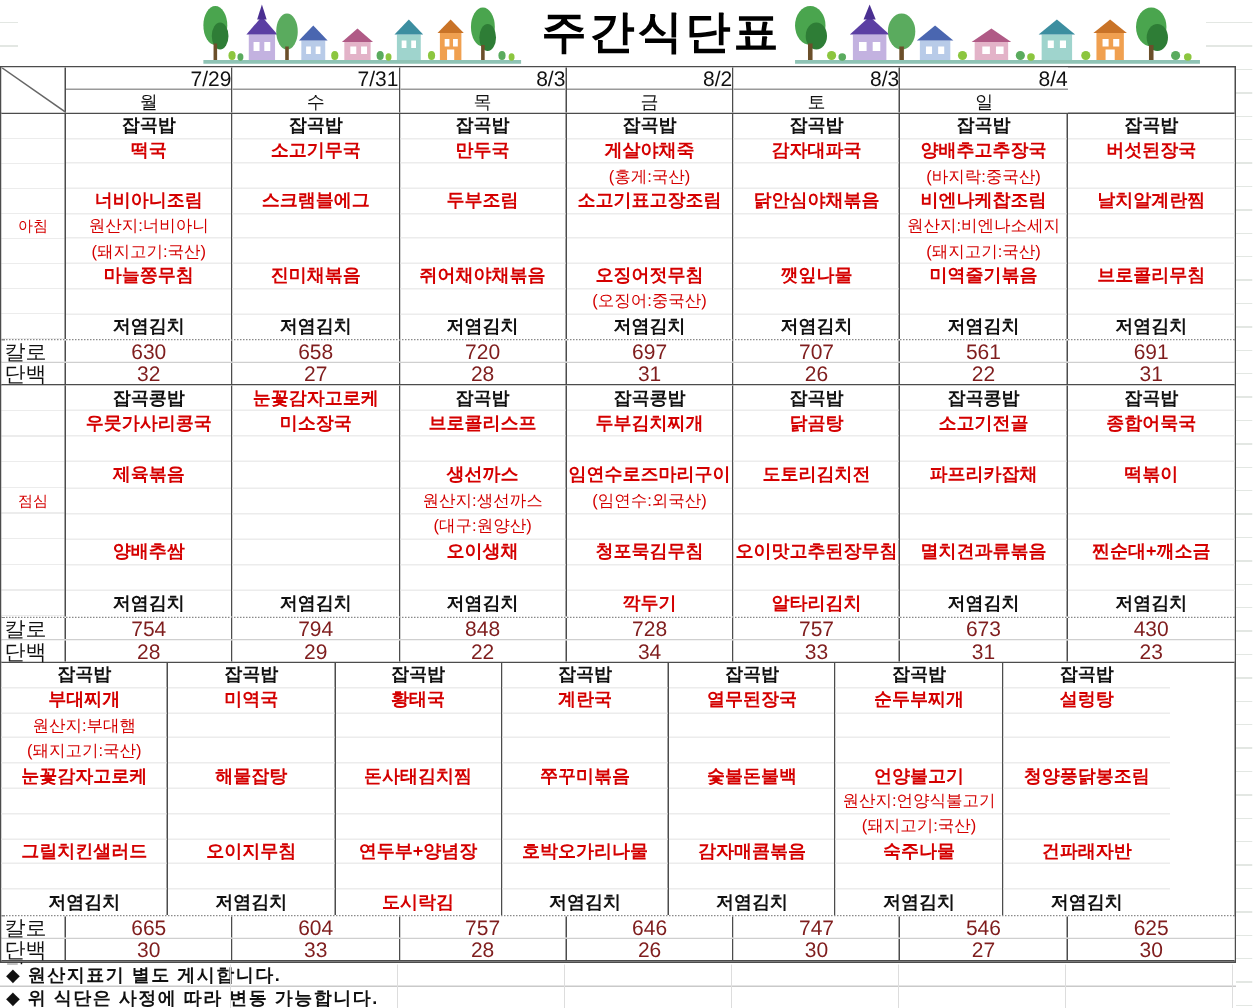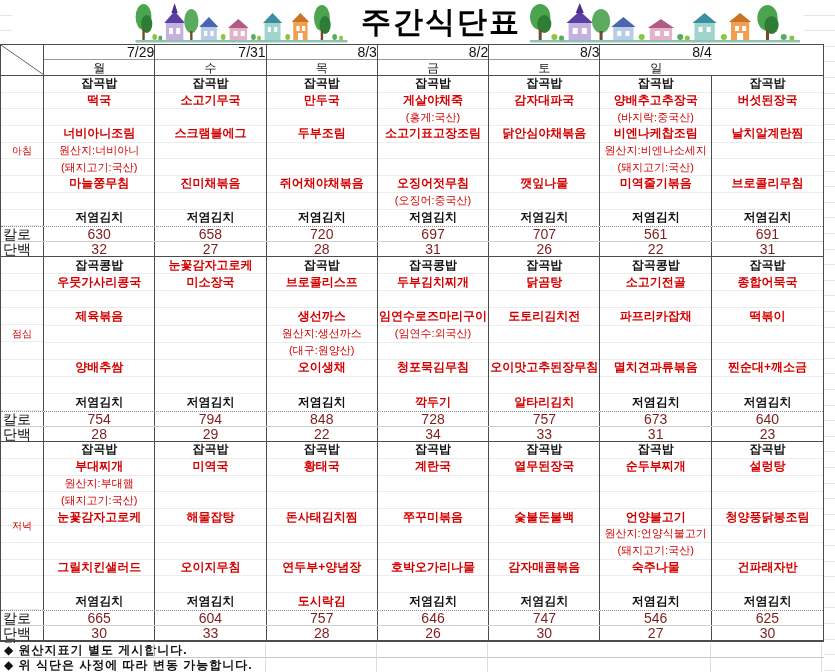--- a/index.html
+++ b/index.html
@@ -506,34 +506,33 @@
         </div>
       </div>
       <div class="row valrow calrow">
         <div class="lcell vlabel">칼로리</div>
         <div class="dcell vcell">754</div>
         <div class="dcell vcell">794</div>
         <div class="dcell vcell">848</div>
         <div class="dcell vcell">728</div>
         <div class="dcell vcell">757</div>
         <div class="dcell vcell">673</div>
-        <div class="dcell vcell">640</div>
+        <div class="dcell vcell">430</div>
       </div>
       <div class="row valrow protrow">
         <div class="lcell vlabel">단백질</div>
         <div class="dcell vcell">28</div>
         <div class="dcell vcell">29</div>
         <div class="dcell vcell">22</div>
         <div class="dcell vcell">34</div>
         <div class="dcell vcell">33</div>
         <div class="dcell vcell">31</div>
         <div class="dcell vcell">23</div>
       </div>
       <div class="row block" style="--lh: 16.8px;">
-        <div class="lcell mlabel">저녁</div>
         <div class="dcell mcol">
           <div class="line">
             <span class="k">잡곡밥</span>
           </div>
           <div class="line">
             <span class="m">부대찌개</span>
           </div>
           <div class="line">
             <span class="n">원산지:부대햄</span>
           </div>

